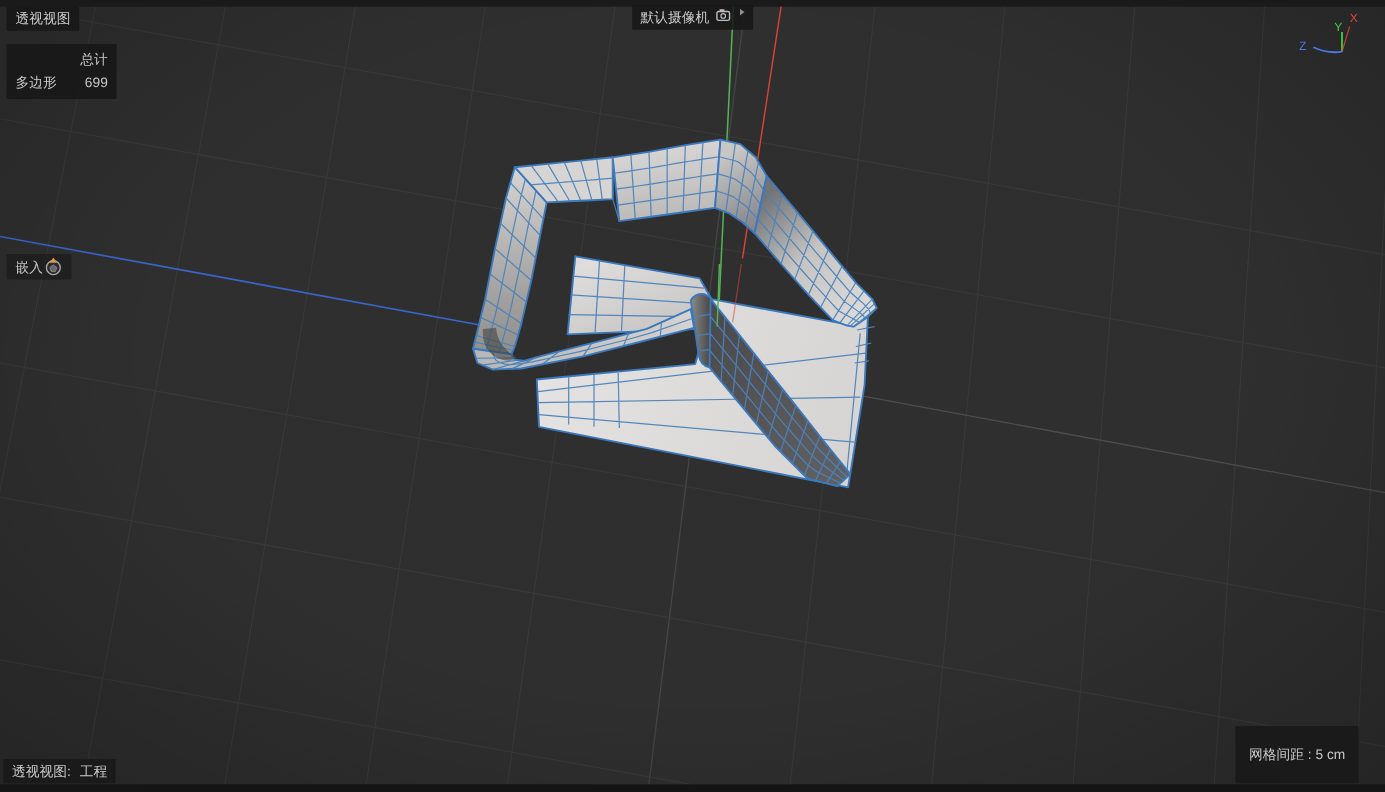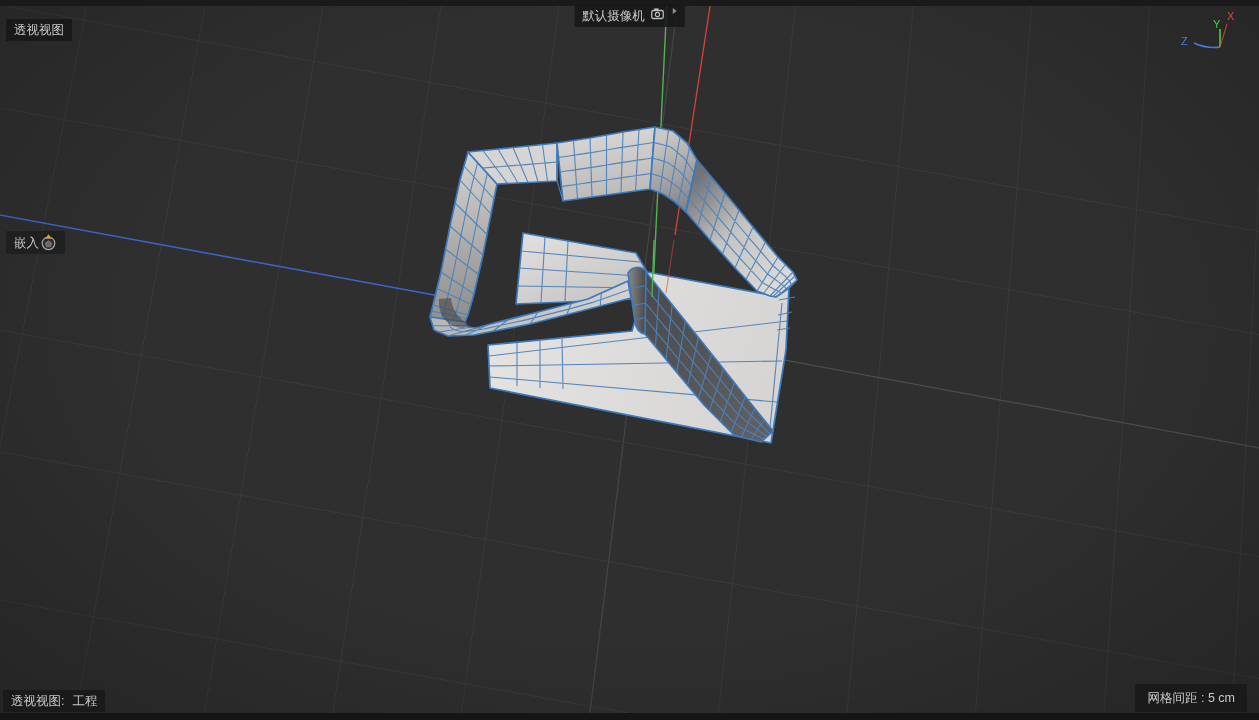--- a/index.html
+++ b/index.html
@@ -6,28 +6,28 @@
   body{width:1259px;height:720px;overflow:hidden;position:relative;
        font-family:"Liberation Sans","DejaVu Sans",sans-serif;}
   #viewport{position:absolute;inset:0;background:#2f2f30;}
   #scene{position:absolute;left:0;top:0;}
   .vignette{position:absolute;inset:0;pointer-events:none;
     background:radial-gradient(ellipse at 50% 45%, rgba(0,0,0,0) 55%, rgba(0,0,0,0.22) 100%);}
   .topstrip{position:absolute;left:0;top:0;width:100%;height:6px;background:#1a1a1b;}
   .bottomstrip{position:absolute;left:0;bottom:0;width:100%;height:7px;background:#151516;}
   .hudbox{position:absolute;background:rgba(22,22,22,0.85);color:#c9c9c9;
     font-size:12.5px;line-height:16px;padding:3px 8px;border-radius:1px;white-space:nowrap;}
-  #view-menu{left:6px;top:19px;}
+  #view-menu{left:6px;top:6px;}
   #camera-menu{left:50%;transform:translateX(-50%);top:5px;display:flex;align-items:flex-start;gap:6px;}
   #stats-hud{left:6px;top:40px;width:84px;padding:4px 8px;background:rgba(22,22,22,0.82);}
   #stats-hud .srow{display:flex;justify-content:space-between;line-height:21px;}
   #stats-hud .shead{text-align:right;line-height:21px;color:#c6c6c6;}
   #embed-hud{left:6px;top:231px;display:flex;align-items:center;gap:1px;background:rgba(22,22,22,0.55);}
   #status-left{left:3px;bottom:8px;background:rgba(25,25,25,0.92);display:flex;gap:8px;}
-  #status-right{right:12px;bottom:8px;background:rgba(25,25,25,0.92);padding:6px 12px;}
+  #status-right{right:24px;bottom:8px;background:rgba(25,25,25,0.92);padding:18px 12px;}
   #axis-gizmo{position:absolute;right:8px;top:4px;}
   .dropdown-arrow{width:0;height:0;border-left:4px solid #909090;
     border-top:3px solid transparent;border-bottom:3px solid transparent;}
 </style>
 </head>
 <body>
 
 <div id="viewport">
   <svg id="scene" width="1259" height="720" viewBox="0 0 1259 720">
     <defs>
@@ -135,20 +135,27 @@
   <div id="camera-menu" class="hudbox">
     <span>默认摄像机</span>
     <svg width="16" height="12" viewBox="0 0 16 12">
       <rect x="1" y="2.5" width="11.5" height="8" rx="1.5" fill="none" stroke="#bcbcbc" stroke-width="1.3"></rect>
       <circle cx="6.7" cy="6.5" r="2.1" fill="none" stroke="#bcbcbc" stroke-width="1.1"></circle>
       <rect x="3.4" y="0.4" width="4.4" height="2" fill="#bcbcbc"></rect>
     </svg>
     <span class="dropdown-arrow"></span>
   </div>
 
+  <div id="stats-hud" class="hudbox">
+    <div class="shead">总计</div>
+    <div class="srow">
+      <span>多边形</span>
+      <span>699</span>
+    </div>
+  </div>
 
   <div id="embed-hud" class="hudbox">
     <span>嵌入</span>
     <svg width="17" height="17" viewBox="0 0 17 17">
       <circle cx="8.5" cy="9.3" r="6.3" fill="rgba(60,60,60,0.45)" stroke="#a8a8a8" stroke-width="1.2"></circle>
       <path d="M8.5,0.2 L11.8,4.8 L5.2,4.8 Z" fill="#de9b3f"></path>
       <path d="M5.3,9.2 L8.5,6.8 L11.7,9.2 L10.4,12.8 L6.6,12.8 Z" fill="#69696b" stroke="#9a9a9a" stroke-width="0.6"></path>
     </svg>
   </div>
 

